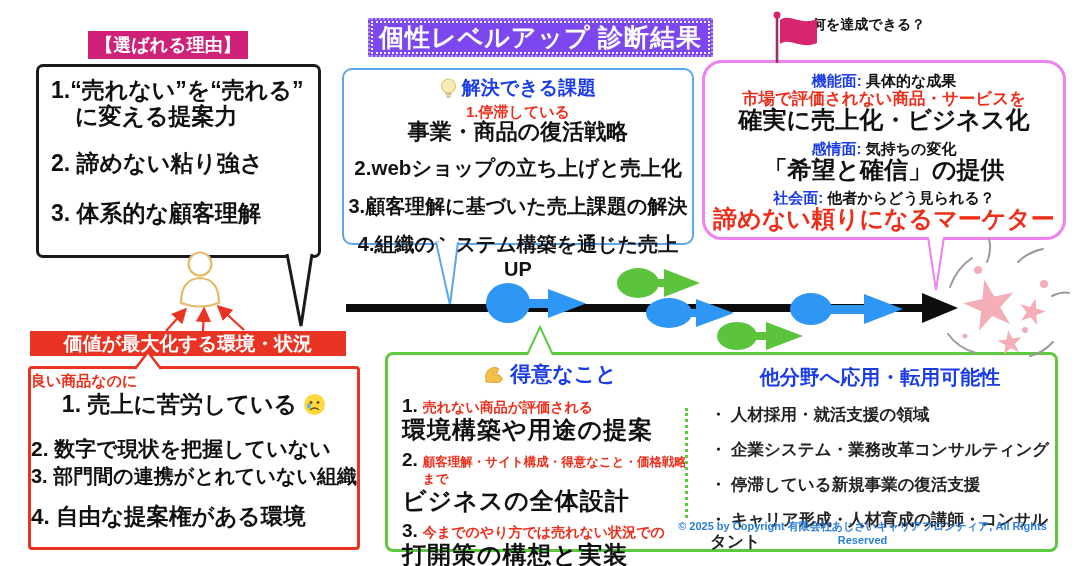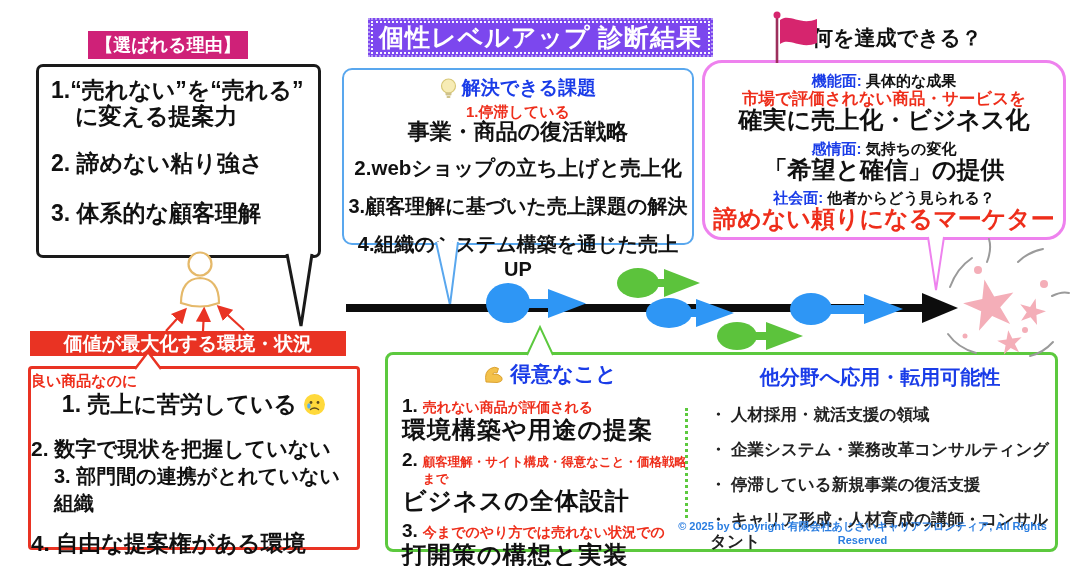--- a/index.html
+++ b/index.html
@@ -40,21 +40,21 @@
     left:342px; top:68px; width:352px; height:177px; background:#fff;
     border:2px solid #59a7ee; border-radius:10px; text-align:center; z-index:2;
     padding-top:5px;
   }
   .box-header { color:#1a3ce8; font-size:19px; display:flex; align-items:center; justify-content:center; gap:5px; }
   .small-red { color:#ee2e1b; font-size:15px; line-height:1.05; }
   .problems-item1 { font-size:22px; line-height:1.05; }
   .problems-item  { font-size:20.5px; margin-top:11px; }
 
   
-  .flag-label { left:812px; top:24px; font-size:21px; }
+  .flag-label { left:812px; top:16px; font-size:14px; }
 
   
   .outcomes-box {
     left:702px; top:60px; width:364px; height:180px; background:#fff;
     border:3px solid #ee82ee; border-radius:20px; text-align:center; z-index:2;
     padding-top:9px;
   }
   .facet-line { font-size:15px; line-height:1.15; }
   .facet-label { color:#1a3ce8; }
   .out-red { color:#ee2e1b; font-size:16.5px; line-height:1.1; }
@@ -70,21 +70,21 @@
 
   
   .struggles-box {
     left:28px; top:366px; width:332px; height:184px; background:#fff;
     border:3px solid #e93323; border-radius:4px; text-align:left; z-index:2;
     padding-top:4px;
   }
   .struggles-item1 { font-size:23px; display:flex; align-items:center; justify-content:center; gap:6px; }
   .struggles-item2 { font-size:21px; margin-top:15px; }
   .struggles-note3 { margin-top:14px; }
-  .struggles-item3 { font-size:20px;padding-left:23px; }
+  .struggles-item3 { font-size:20px; }
   .struggles-item4 { font-size:22.5px; margin-top:11px; }
 
   
   .strengths-box {
     left:385px; top:352px; width:673px; height:200px; background:#fff;
     border:3px solid #5cc93e; border-radius:8px; z-index:2;
   }
   .strengths-col { position:absolute; left:14px; top:5px; width:296px; }
   .strength-group { margin-top:7px; }
   .sg-numline { display:flex; align-items:baseline; gap:5px; }

